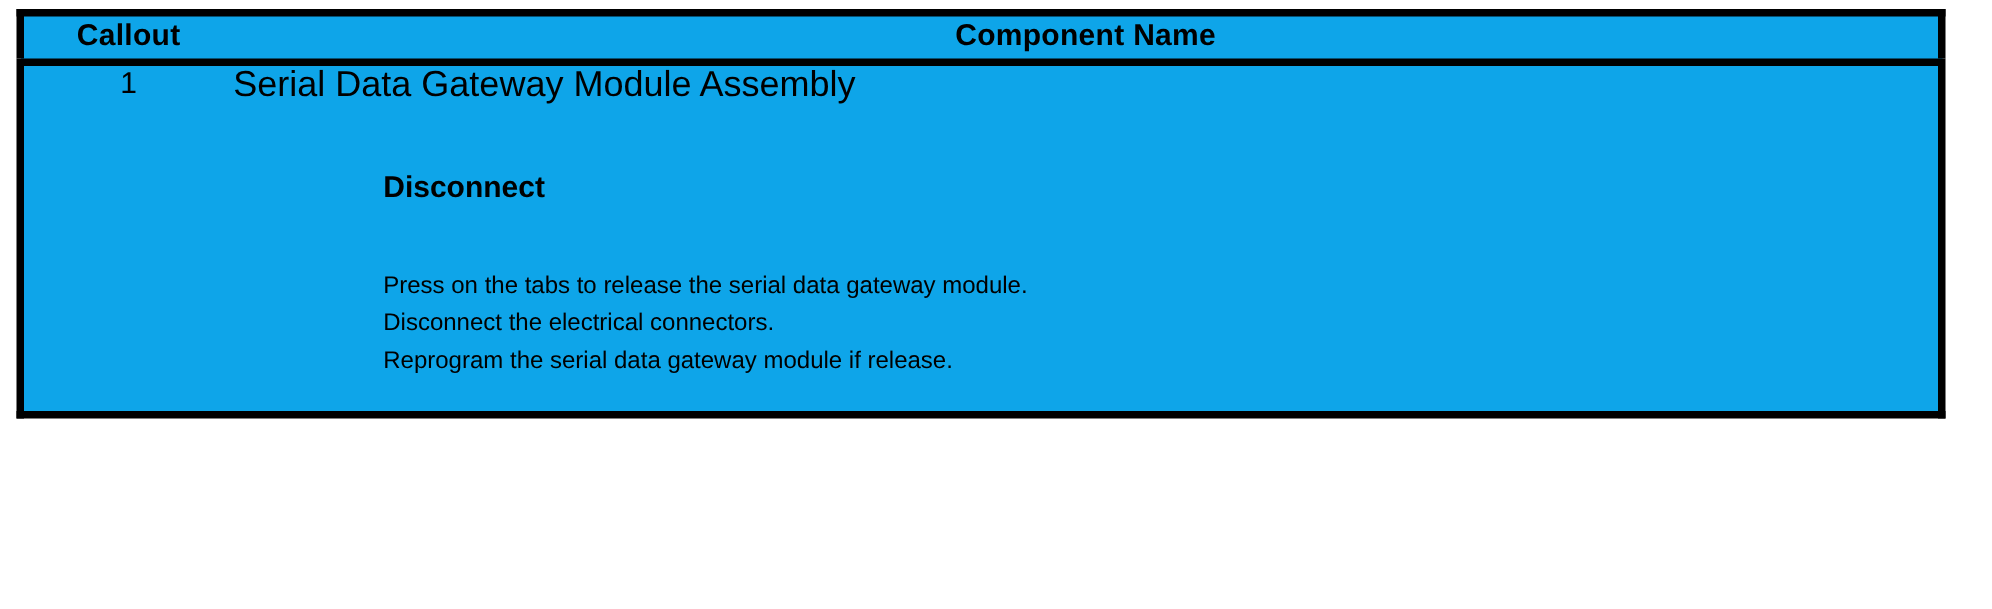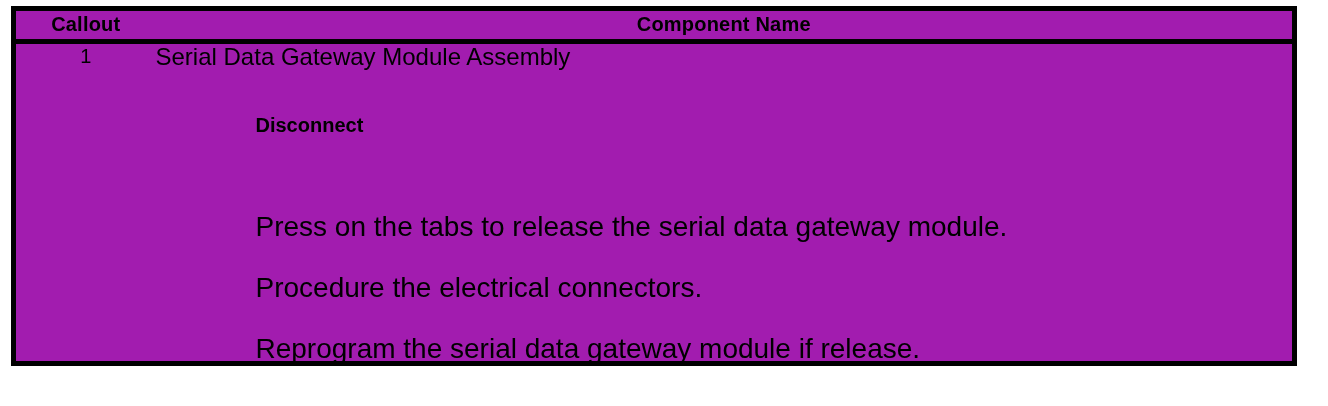--- a/index.html
+++ b/index.html
@@ -34,21 +34,21 @@
     border: 5px solid #000000;
     background: #ffffff;
     table-layout: fixed;
   }
 
   .proc-table td,
   .proc-table th {
     border: 0;
     padding: 0;
     vertical-align: top;
-    background: #a21caf;
+    background: #0ea5e9;
   }
 
   
   .col-callout { width: 142px; }
   .col-name    { width: auto;  }
 
   
   .row-header > td {
     border-bottom: 5px solid #000000;
     height: 28px;
@@ -126,25 +126,24 @@
   .sub-gap-2 { display: block; height: 40px; }
   .proc-heading {
     display: block;
     font-size: 20px;
     font-weight: bold;
     line-height: 26px;
     white-space: nowrap;
   }
   .proc-step {
     display: block;
-    font-size: 28px;
+    font-size: 16px;
     font-weight: normal;
     line-height: 25px;
     white-space: nowrap;
-    margin-top: 36px;
   }
 </style>
 </head>
 <body>
 
 <div class="page">
 
   <table class="proc-table">
     <colgroup>
       <col class="col-callout">
@@ -169,21 +168,21 @@
         </td>
         <td class="cell-name-body">
           <span class="component-title">Serial Data Gateway Module Assembly</span>
 
           <div class="sub-block">
             <span class="sub-gap-1"></span>
             <span class="proc-heading">Disconnect</span>
             <span class="sub-gap-2"></span>
 
             <span class="proc-step">Press on the tabs to release the serial data gateway module.</span>
-            <span class="proc-step">Procedure the electrical connectors.</span>
+            <span class="proc-step">Disconnect the electrical connectors.</span>
             <span class="proc-step">Reprogram the serial data gateway module if release.</span>
           </div>
         </td>
       </tr>
     </tbody>
   </table>
 
 </div>
 
 </body></html>

